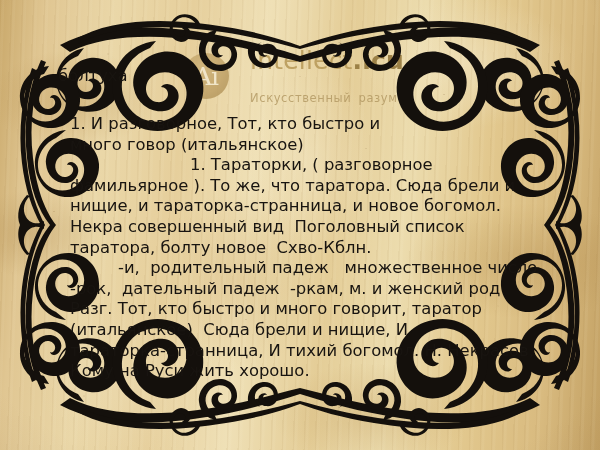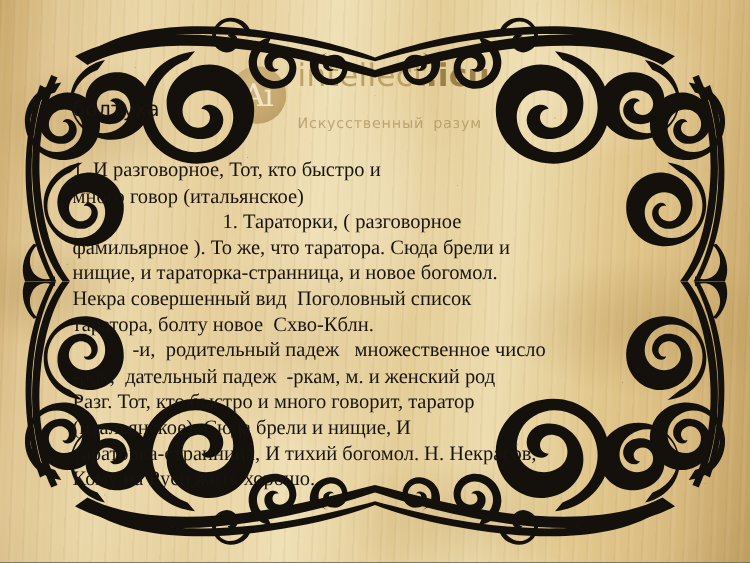--- a/index.html
+++ b/index.html
@@ -91,21 +91,21 @@
         rgba(96,68,32,.34) 100%);
   }
 
   
   #watermark {
     position: absolute;
     left: 183px;
     top: 48px;
     display: flex;
     align-items: center;
-    gap: 9px;
+    gap: 21px;
     pointer-events: none;
   }
   #wm-badge {
     width: 46px;
     height: 46px;
     flex: 0 0 46px;
     border-radius: 50%;
     background: radial-gradient(circle at 36% 32%, #cdb177 0%, #bfa065 55%, #ab8d53 100%);
     opacity: .82;
     display: flex;
@@ -155,23 +155,23 @@
     left: 58px;
     top: 62px;
     width: 500px;
     color: #181410;
     font-size: 16.4px;
     line-height: 20.6px;
   }
   #headword {
     font-size: 16.4px;
     line-height: 20px;
-    margin: 16px 0 28px 0;
-  }
-  .para { margin: 0; font-family: Liberation Serif, serif; }
+    margin: 4px 0 28px 0;
+  }
+  .para { margin: 12px; }
   .ln { white-space: pre; display: block; }
   .ln.indent-a { padding-left: 120px; }
   .ln.indent-b { padding-left: 48px; }
 </style>
 </head>
 <body>
 
 <div id="page">
 
   <div class="tex tex-base"></div>

